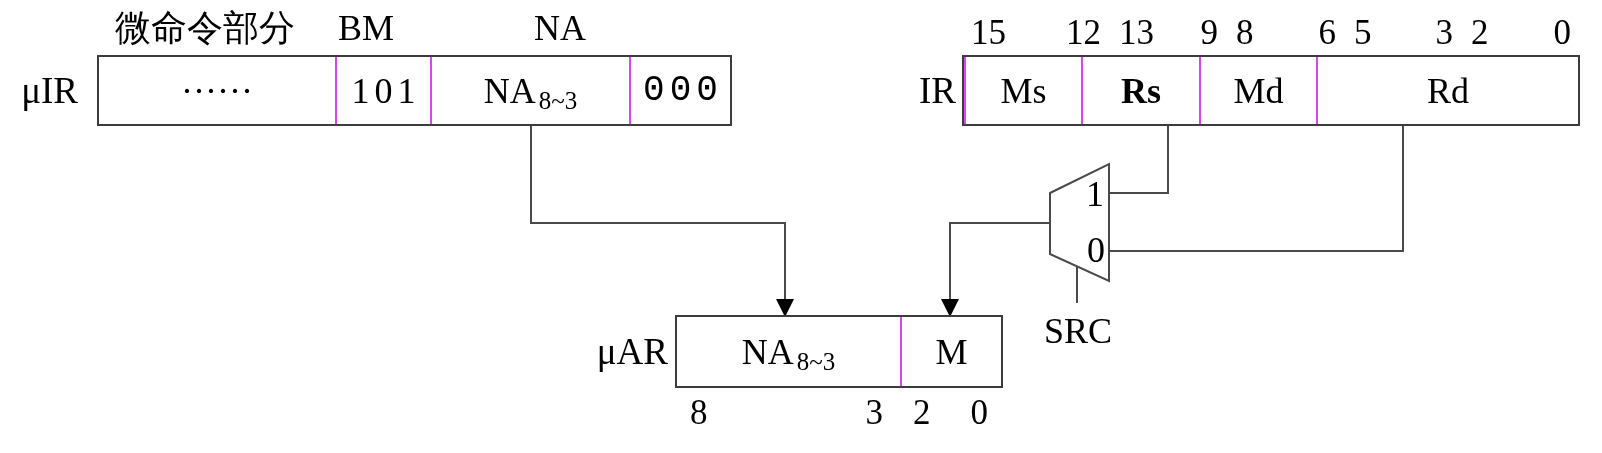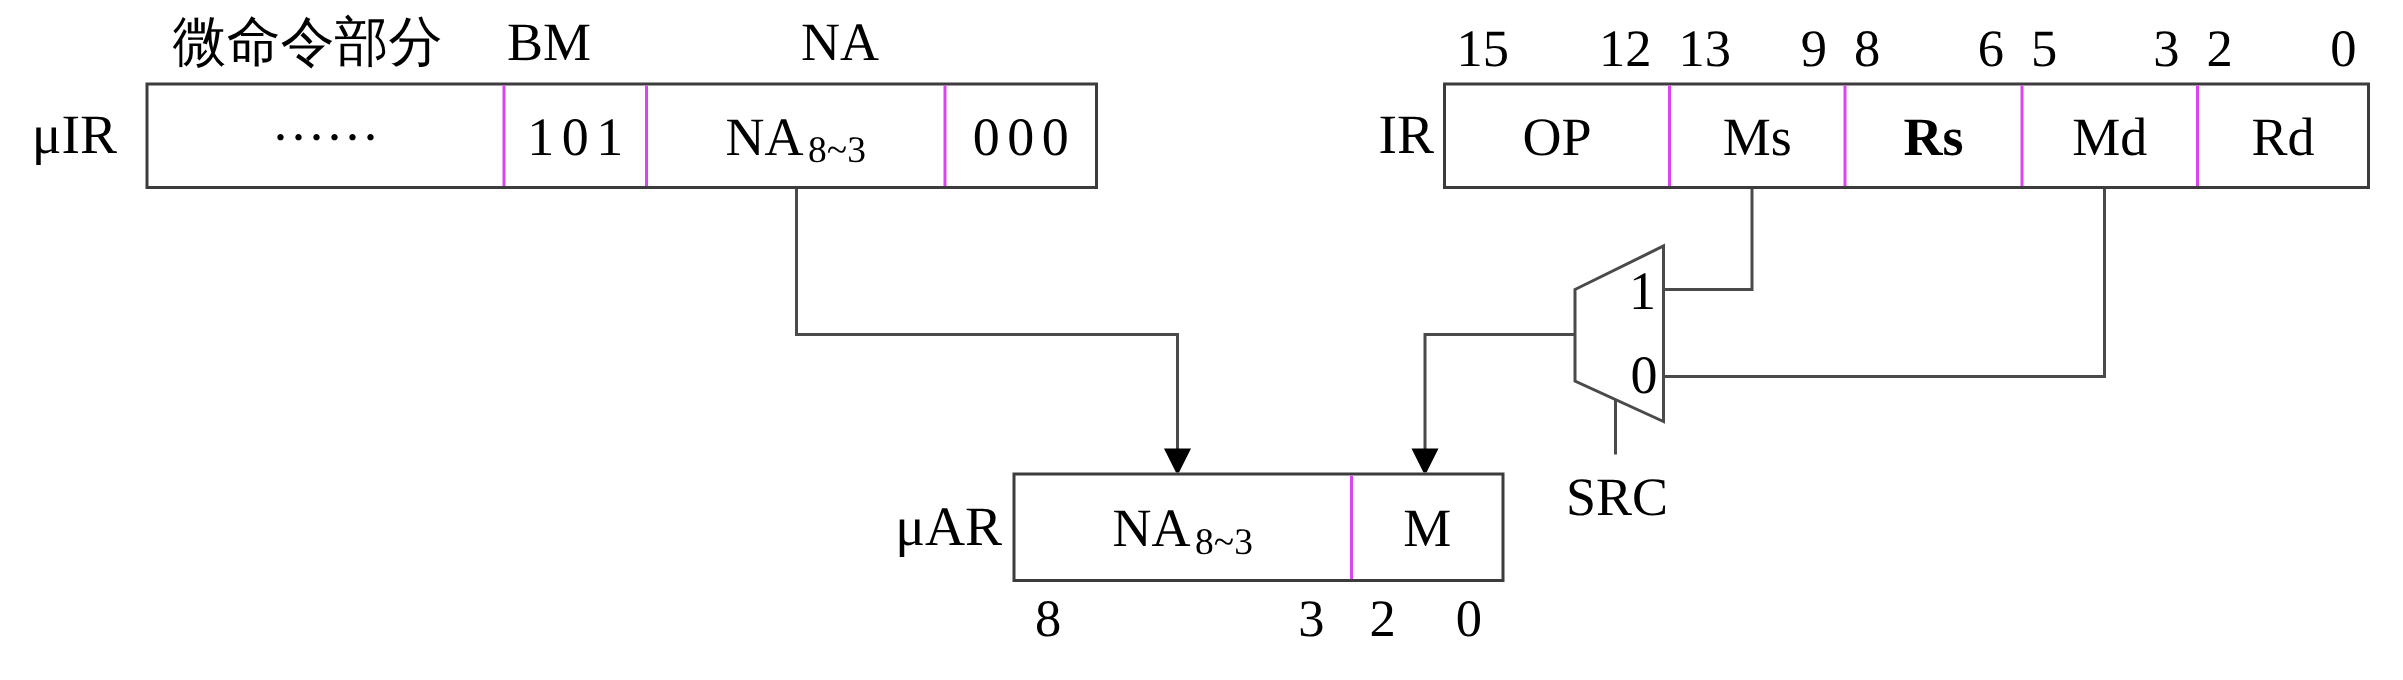--- a/index.html
+++ b/index.html
@@ -116,21 +116,21 @@
     <div class="cell first" style="width:236px;">
       <span>······</span>
     </div>
     <div class="cell" style="width:95px;">
       <span class="spaced3">101</span>
     </div>
     <div class="cell" style="width:199px;">
       <span>NA</span>
         <span class="sub">8~3</span>
     </div>
-    <div class="cell" style="flex:1;">
+    <div class="cell" style="flex:1;font-family:Liberation Mono, monospace;">
       <span class="spaced3">000</span>
     </div>
   </div>
 
   <div class="reg-label" style="left:880px; top:55px; width:76px; height:71px;">IR</div>
 
   <div class="bits ir-row" style="left:962px; top:10px; width:148px; height:42px;">
     <span>15</span>
     <span>12</span>
   </div>
@@ -145,23 +145,20 @@
   <div class="bits ir-row" style="left:1345px; top:10px; width:117px; height:42px;">
     <span>5</span>
     <span>3</span>
   </div>
   <div class="bits ir-row" style="left:1462px; top:10px; width:118px; height:42px;">
     <span>2</span>
     <span>0</span>
   </div>
 
   <div class="reg" style="left:962px; top:55px; width:618px; height:71px;">
-    <div class="cell first" style="width:148px;">
-      <span>OP</span>
-    </div>
     <div class="cell" style="width:117px;">
       <span>Ms</span>
     </div>
     <div class="cell" style="width:118px;font-weight:bold;">
       <span>Rs</span>
     </div>
     <div class="cell" style="width:117px;">
       <span>Md</span>
     </div>
     <div class="cell" style="flex:1;">

